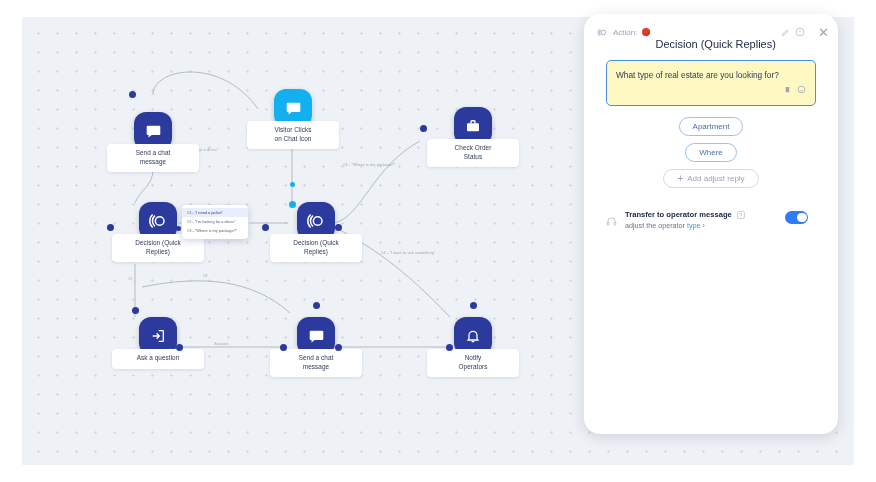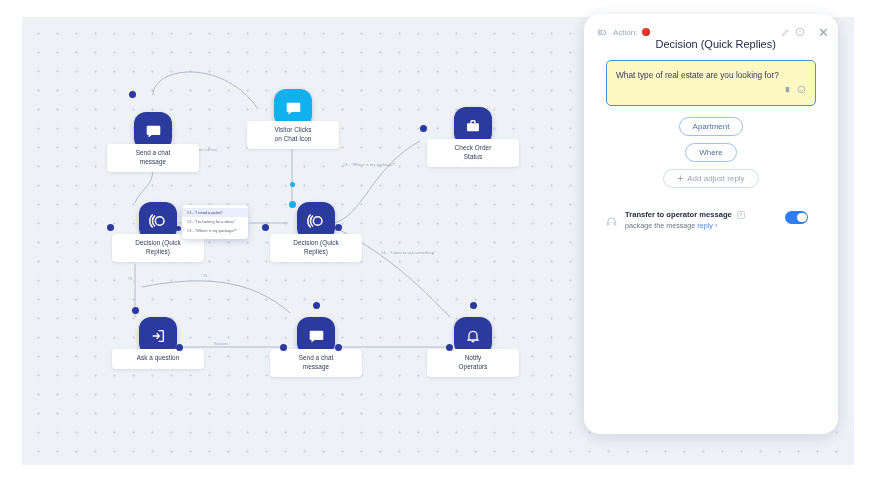--- a/index.html
+++ b/index.html
@@ -375,21 +375,21 @@
             <rect x="2.5" y="14" width="4" height="6" rx="1.6"></rect>
             <rect x="17.5" y="14" width="4" height="6" rx="1.6"></rect>
           </svg>
         </span>
         <div id="transfer-texts">
           <div class="tr-title-line">
             <span class="tr-title">Transfer to operator message</span>
             <span class="tr-help">?</span>
           </div>
           <div class="tr-sub">
-            <span>package the message </span><a href="#">reply ›</a>
+            <span>adjust the operator </span><a href="#">type ›</a>
           </div>
         </div>
         <div id="toggle">
           <span class="knob"></span>
         </div>
       </div>
 
     </div>
   </div>
 </div>

